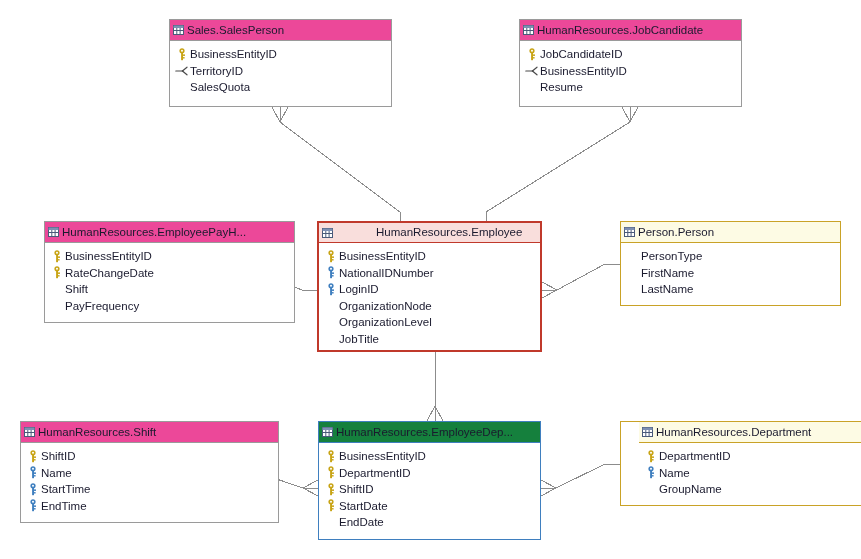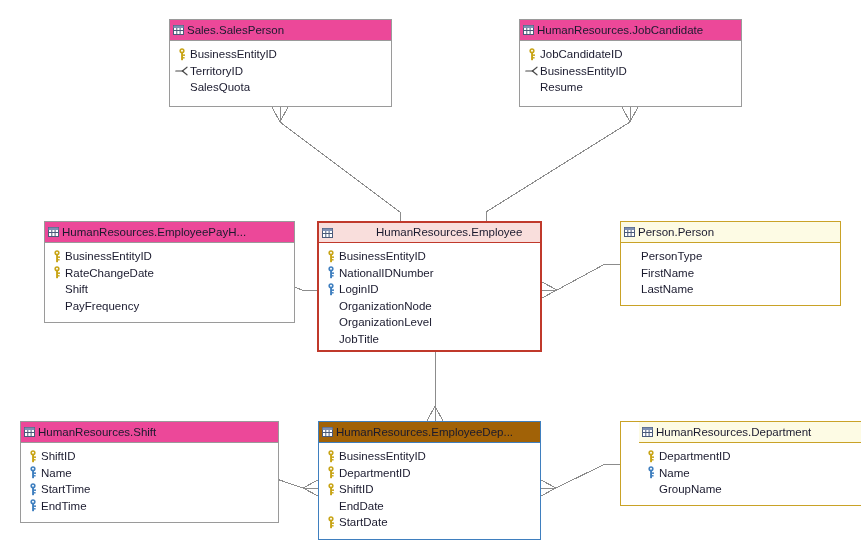--- a/index.html
+++ b/index.html
@@ -78,21 +78,21 @@
   .entity.state-selected > .entity-header {
     background: #f9dedc;
     border-bottom: 1px solid #c0392b;
     height: 20px;
     line-height: 19px;
     gap: 40px;
   }
 
   .entity.state-active { border: 1px solid #3f7fbf; }
   .entity.state-active > .entity-header {
-    background: #a16207;
+    background: #15803d;
     border-bottom-color: #3f7fbf;
     align-items: center;
   }
 
   .entity.state-related { border: 1px solid #c9a227; }
   .entity.state-related > .entity-header {
     background: #fdfbe4;
     border-bottom-color: #c9a227;
   }
 
@@ -517,34 +517,34 @@
                 <circle cx="4" cy="2.8" r="2.6" fill="#c8a415"></circle>
                 <circle cx="4" cy="2.8" r="1.0" fill="#ffffff"></circle>
                 <rect x="3.1" y="4.6" width="1.9" height="7.6" fill="#c8a415"></rect>
                 <rect x="5.0" y="6.4" width="2.0" height="1.5" fill="#c8a415"></rect>
                 <rect x="5.0" y="9.1" width="1.6" height="1.4" fill="#c8a415"></rect>
               </svg>
             </span>
             <span class="field-label">ShiftID</span>
           </div>
           <div class="field-row">
+            <span class="field-icon">
+              <svg width="8" height="13" viewBox="0 0 8 13">
+                <circle cx="4" cy="2.8" r="2.6" fill="#c8a415"></circle>
+                <circle cx="4" cy="2.8" r="1.0" fill="#ffffff"></circle>
+                <rect x="3.1" y="4.6" width="1.9" height="7.6" fill="#c8a415"></rect>
+                <rect x="5.0" y="6.4" width="2.0" height="1.5" fill="#c8a415"></rect>
+                <rect x="5.0" y="9.1" width="1.6" height="1.4" fill="#c8a415"></rect>
+              </svg>
+            </span>
+            <span class="field-label">StartDate</span>
+          </div>
+          <div class="field-row">
             <span class="field-icon"></span>
             <span class="field-label">EndDate</span>
-          </div>
-          <div class="field-row">
-            <span class="field-icon">
-              <svg width="8" height="13" viewBox="0 0 8 13">
-                <circle cx="4" cy="2.8" r="2.6" fill="#c8a415"></circle>
-                <circle cx="4" cy="2.8" r="1.0" fill="#ffffff"></circle>
-                <rect x="3.1" y="4.6" width="1.9" height="7.6" fill="#c8a415"></rect>
-                <rect x="5.0" y="6.4" width="2.0" height="1.5" fill="#c8a415"></rect>
-                <rect x="5.0" y="9.1" width="1.6" height="1.4" fill="#c8a415"></rect>
-              </svg>
-            </span>
-            <span class="field-label">StartDate</span>
           </div>
         </div>
       </div>
       <div class="entity state-related" style="left: 620px; top: 421px; width: 254px; height: 85px; padding-left: 18px;">
         <div class="entity-header">
           <span class="table-glyph">
             <svg width="11" height="10" viewBox="0 0 11 10">
               <rect x="0.5" y="0.5" width="10" height="9" fill="#ffffff" stroke="#4a5a7a" stroke-width="1"></rect>
               <rect x="0.5" y="0.5" width="10" height="2.5" fill="#7d8fb3" stroke="none"></rect>
               <line x1="0.5" y1="5.5" x2="10.5" y2="5.5" stroke="#4a5a7a" stroke-width="1"></line>

